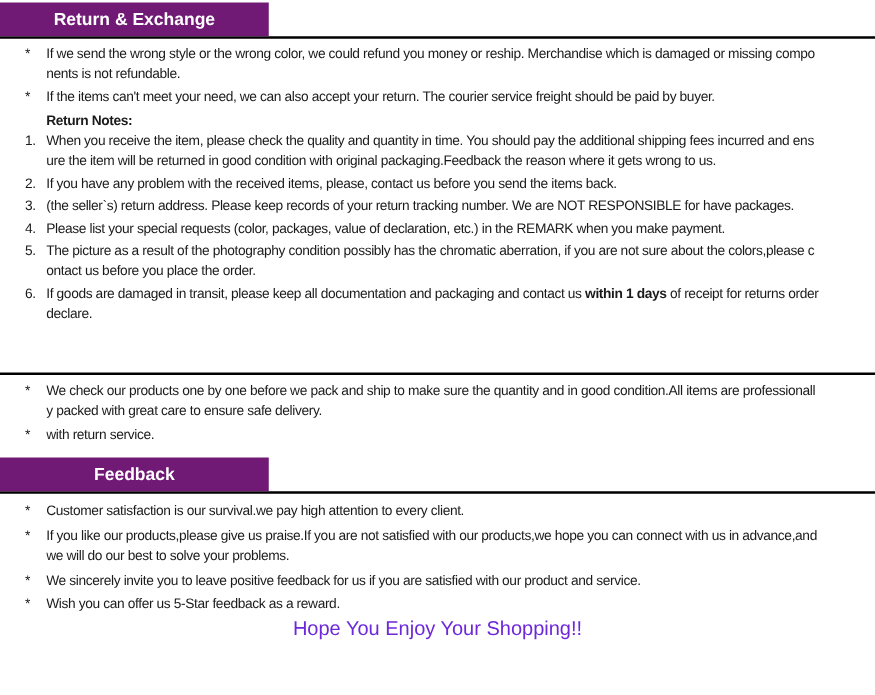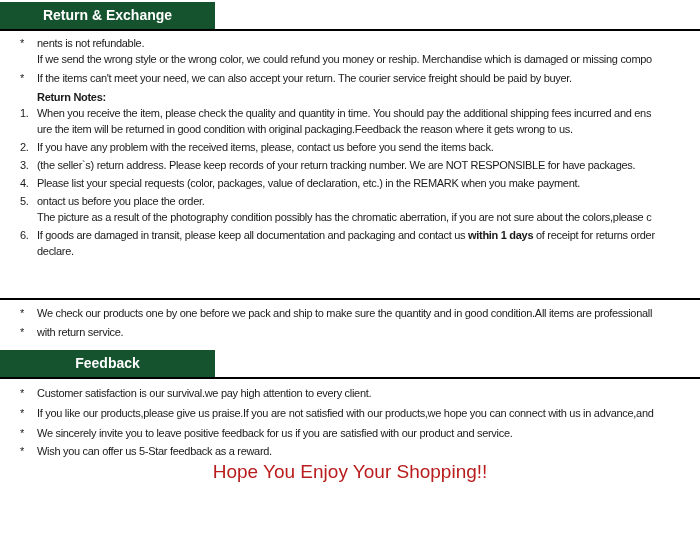--- a/index.html
+++ b/index.html
@@ -3,51 +3,51 @@
 <meta charset="utf-8">
 <style>
   html,body{margin:0;padding:0;}
   body{
     width:700px;height:556px;overflow:hidden;background:#ffffff;
     font-family:"Liberation Sans",sans-serif;color:#1a1a1a;
   }
   .banner-row{border-bottom:2px solid #000;}
   .banner-row.first{margin-top:2px;}
   .banner{
-    width:215px;height:27px;background:#14532d;color:#fff;
+    width:215px;height:27px;background:#701a75;color:#fff;
     font-weight:bold;font-size:14px;line-height:27px;text-align:center;
   }
   .section{padding:4px 4px 0 20px;font-size:11px;letter-spacing:-0.3px;line-height:16px;}
   .section.numbered{padding-top:0;}
   .item{display:flex;}
   .item .marker{flex:0 0 17px;}
   .item .txt{flex:1;min-width:0;}
   .line{white-space:nowrap;overflow:hidden;}
   .bold{font-weight:bold;}
   .m2{margin-top:2px;}.m3{margin-top:3px;}.m4{margin-top:4px;}
   .divider{border-top:2px solid #000;margin-top:39px;}
   .banner-row.second{margin-top:10px;}
   .closing{
-    text-align:center;font-size:19px;line-height:26px;color:#b91c1c;
+    text-align:center;font-size:16px;line-height:26px;color:#6d28d9;
     letter-spacing:0;
   }
 </style>
 </head>
 <body>
 
 <div class="banner-row first">
   <div class="banner">Return &amp; Exchange</div>
 </div>
 
 <div class="section">
   <div class="item">
     <span class="marker">*</span>
     <div class="txt">
+      <div class="line">If we send the wrong style or the wrong color, we could refund you money or reship. Merchandise which is damaged or missing compo</div>
       <div class="line">nents is not refundable.</div>
-      <div class="line">If we send the wrong style or the wrong color, we could refund you money or reship. Merchandise which is damaged or missing compo</div>
     </div>
   </div>
   <div class="item m3">
     <span class="marker">*</span>
     <div class="txt">
       <div class="line">If the items can't meet your need, we can also accept your return. The courier service freight should be paid by buyer.</div>
     </div>
   </div>
   <div class="item m3">
     <span class="marker"></span>
@@ -79,40 +79,41 @@
   </div>
   <div class="item m2">
     <span class="marker">4.</span>
     <div class="txt">
       <div class="line">Please list your special requests (color, packages, value of declaration, etc.) in the REMARK when you make payment.</div>
     </div>
   </div>
   <div class="item m2">
     <span class="marker">5.</span>
     <div class="txt">
+      <div class="line">The picture as a result of the photography condition possibly has the chromatic aberration, if you are not sure about the colors,please c</div>
       <div class="line">ontact us before you place the order.</div>
-      <div class="line">The picture as a result of the photography condition possibly has the chromatic aberration, if you are not sure about the colors,please c</div>
     </div>
   </div>
   <div class="item m2">
     <span class="marker">6.</span>
     <div class="txt">
       <div class="line"><span>If goods are damaged in transit, please keep all documentation and packaging and contact us </span><span class="bold">within 1 days</span><span> of receipt for returns order</span></div>
       <div class="line">declare.</div>
     </div>
   </div>
 </div>
 
 <div class="divider"></div>
 
 <div class="section" style="padding-top:5px;">
   <div class="item">
     <span class="marker">*</span>
     <div class="txt">
       <div class="line">We check our products one by one before we pack and ship to make sure the quantity and in good condition.All items are professionall</div>
+      <div class="line">y packed with great care to ensure safe delivery.</div>
     </div>
   </div>
   <div class="item m3">
     <span class="marker">*</span>
     <div class="txt">
       <div class="line">with return service.</div>
     </div>
   </div>
 </div>
 
@@ -124,20 +125,21 @@
   <div class="item">
     <span class="marker">*</span>
     <div class="txt">
       <div class="line">Customer satisfaction is our survival.we pay high attention to every client.</div>
     </div>
   </div>
   <div class="item m4">
     <span class="marker">*</span>
     <div class="txt">
       <div class="line">If you like our products,please give us praise.If you are not satisfied with our products,we hope you can connect with us in advance,and</div>
+      <div class="line">we will do our best to solve your problems.</div>
     </div>
   </div>
   <div class="item m4">
     <span class="marker">*</span>
     <div class="txt">
       <div class="line">We sincerely invite you to leave positive feedback for us if you are satisfied with our product and service.</div>
     </div>
   </div>
   <div class="item m2">
     <span class="marker">*</span>

